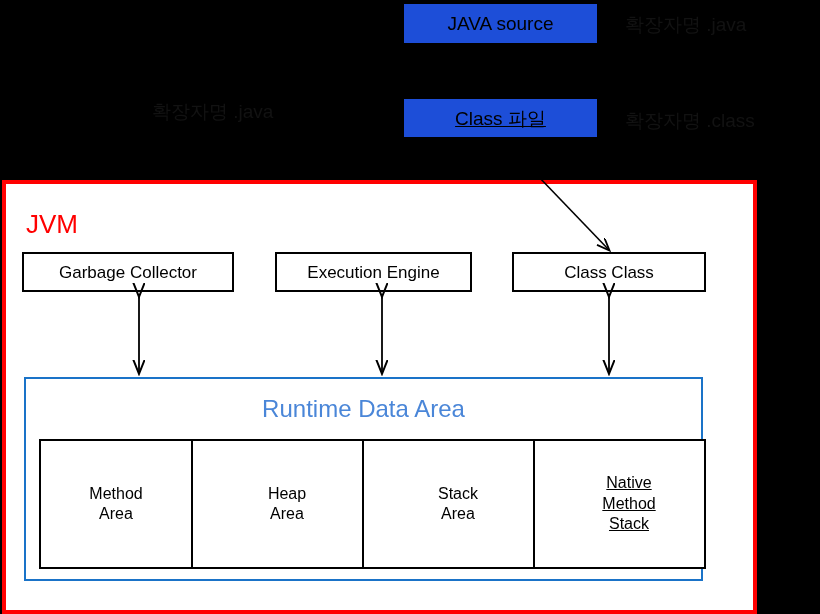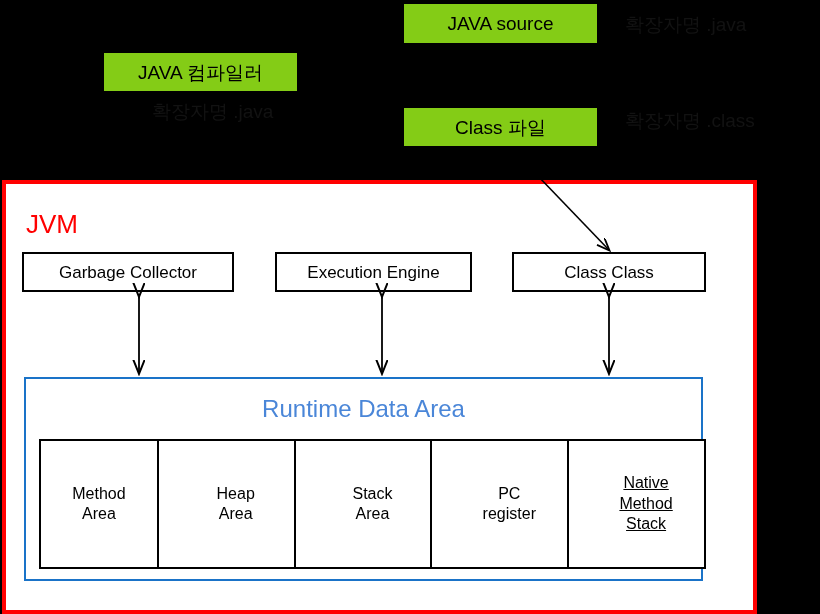--- a/index.html
+++ b/index.html
@@ -16,21 +16,21 @@
   #canvas {
     position: relative;
     width: 820px;
     height: 614px;
     background: #000000;
   }
 
   
   .label-box {
     position: absolute;
-    background: #84cc16;
+    background: #1d4ed8;
     border: 1px solid #000000;
     color: #000000;
     display: flex;
     align-items: center;
     justify-content: center;
     font-size: 19px;
     line-height: 1;
     white-space: nowrap;
     box-sizing: border-box;
   }
@@ -132,33 +132,30 @@
     width: 820px;
     height: 614px;
     pointer-events: none;
   }
 </style>
 </head>
 <body>
 
 <div id="canvas">
 
-  <div class="label-box" style="left:103px; top:52px; width:195px; height:40px;">
-    <span>JAVA 컴파일러</span>
-  </div>
 
   <div class="faint-note" style="left:152px; top:102px;">확장자명 .java</div>
 
   <div class="label-box" style="left:403px; top:3px; width:195px; height:41px;">
     <span>JAVA source</span>
   </div>
 
   <div class="faint-note" style="left:625px; top:15px;">확장자명 .java</div>
 
-  <div class="label-box" style="left:403px; top:107px; width:195px; height:40px;">
+  <div class="label-box" style="left:403px; top:98px; width:195px; height:40px;text-decoration:underline;">
     <span>Class 파일</span>
   </div>
 
   <div class="faint-note" style="left:625px; top:111px;">확장자명 .class</div>
 
   <div id="jvm-box"></div>
 
   <div id="jvm-title">JVM</div>
 
   <div class="component-box" style="left:275px; top:252px; width:197px; height:40px;">
@@ -186,26 +183,20 @@
       <div class="rda-cell">
         <div>
           <div>Heap</div>
           <div>Area</div>
         </div>
       </div>
       <div class="rda-cell">
         <div>
           <div>Stack</div>
           <div>Area</div>
-        </div>
-      </div>
-      <div class="rda-cell">
-        <div>
-          <div>PC</div>
-          <div>register</div>
         </div>
       </div>
       <div class="rda-cell">
         <div>
           <div>Native</div>
           <div>Method</div>
           <div>Stack</div>
         </div>
       </div>
     </div>

